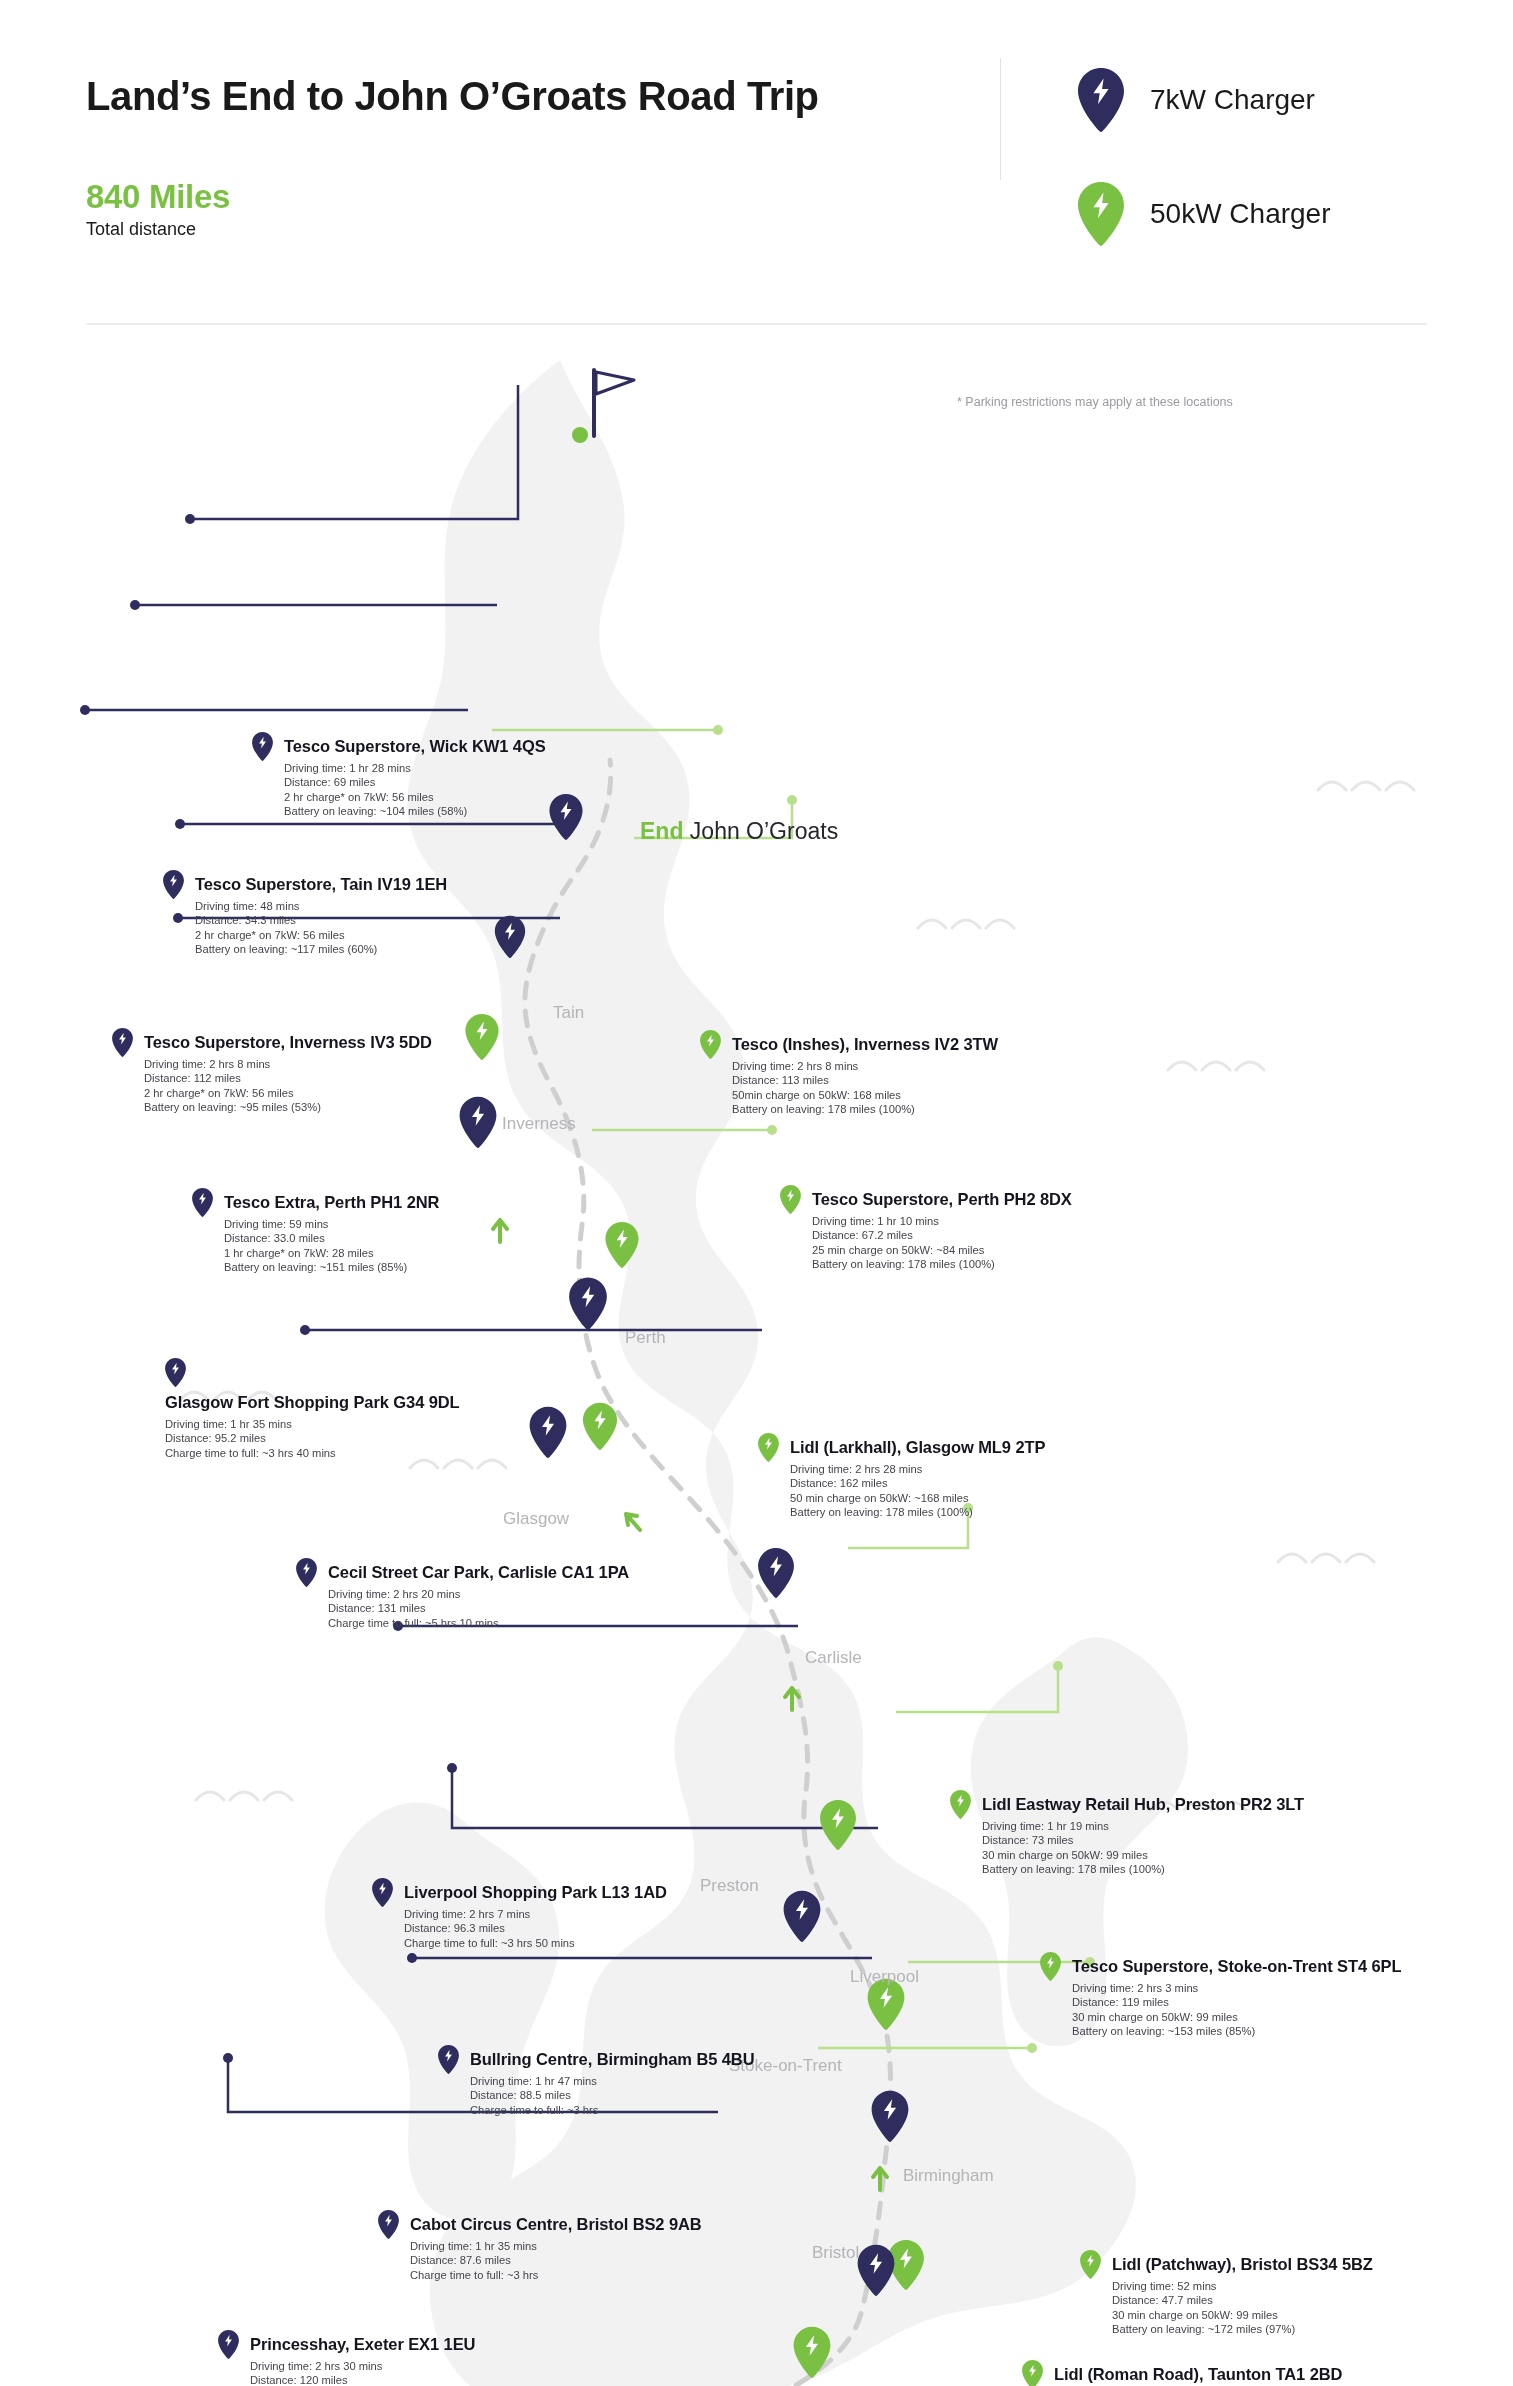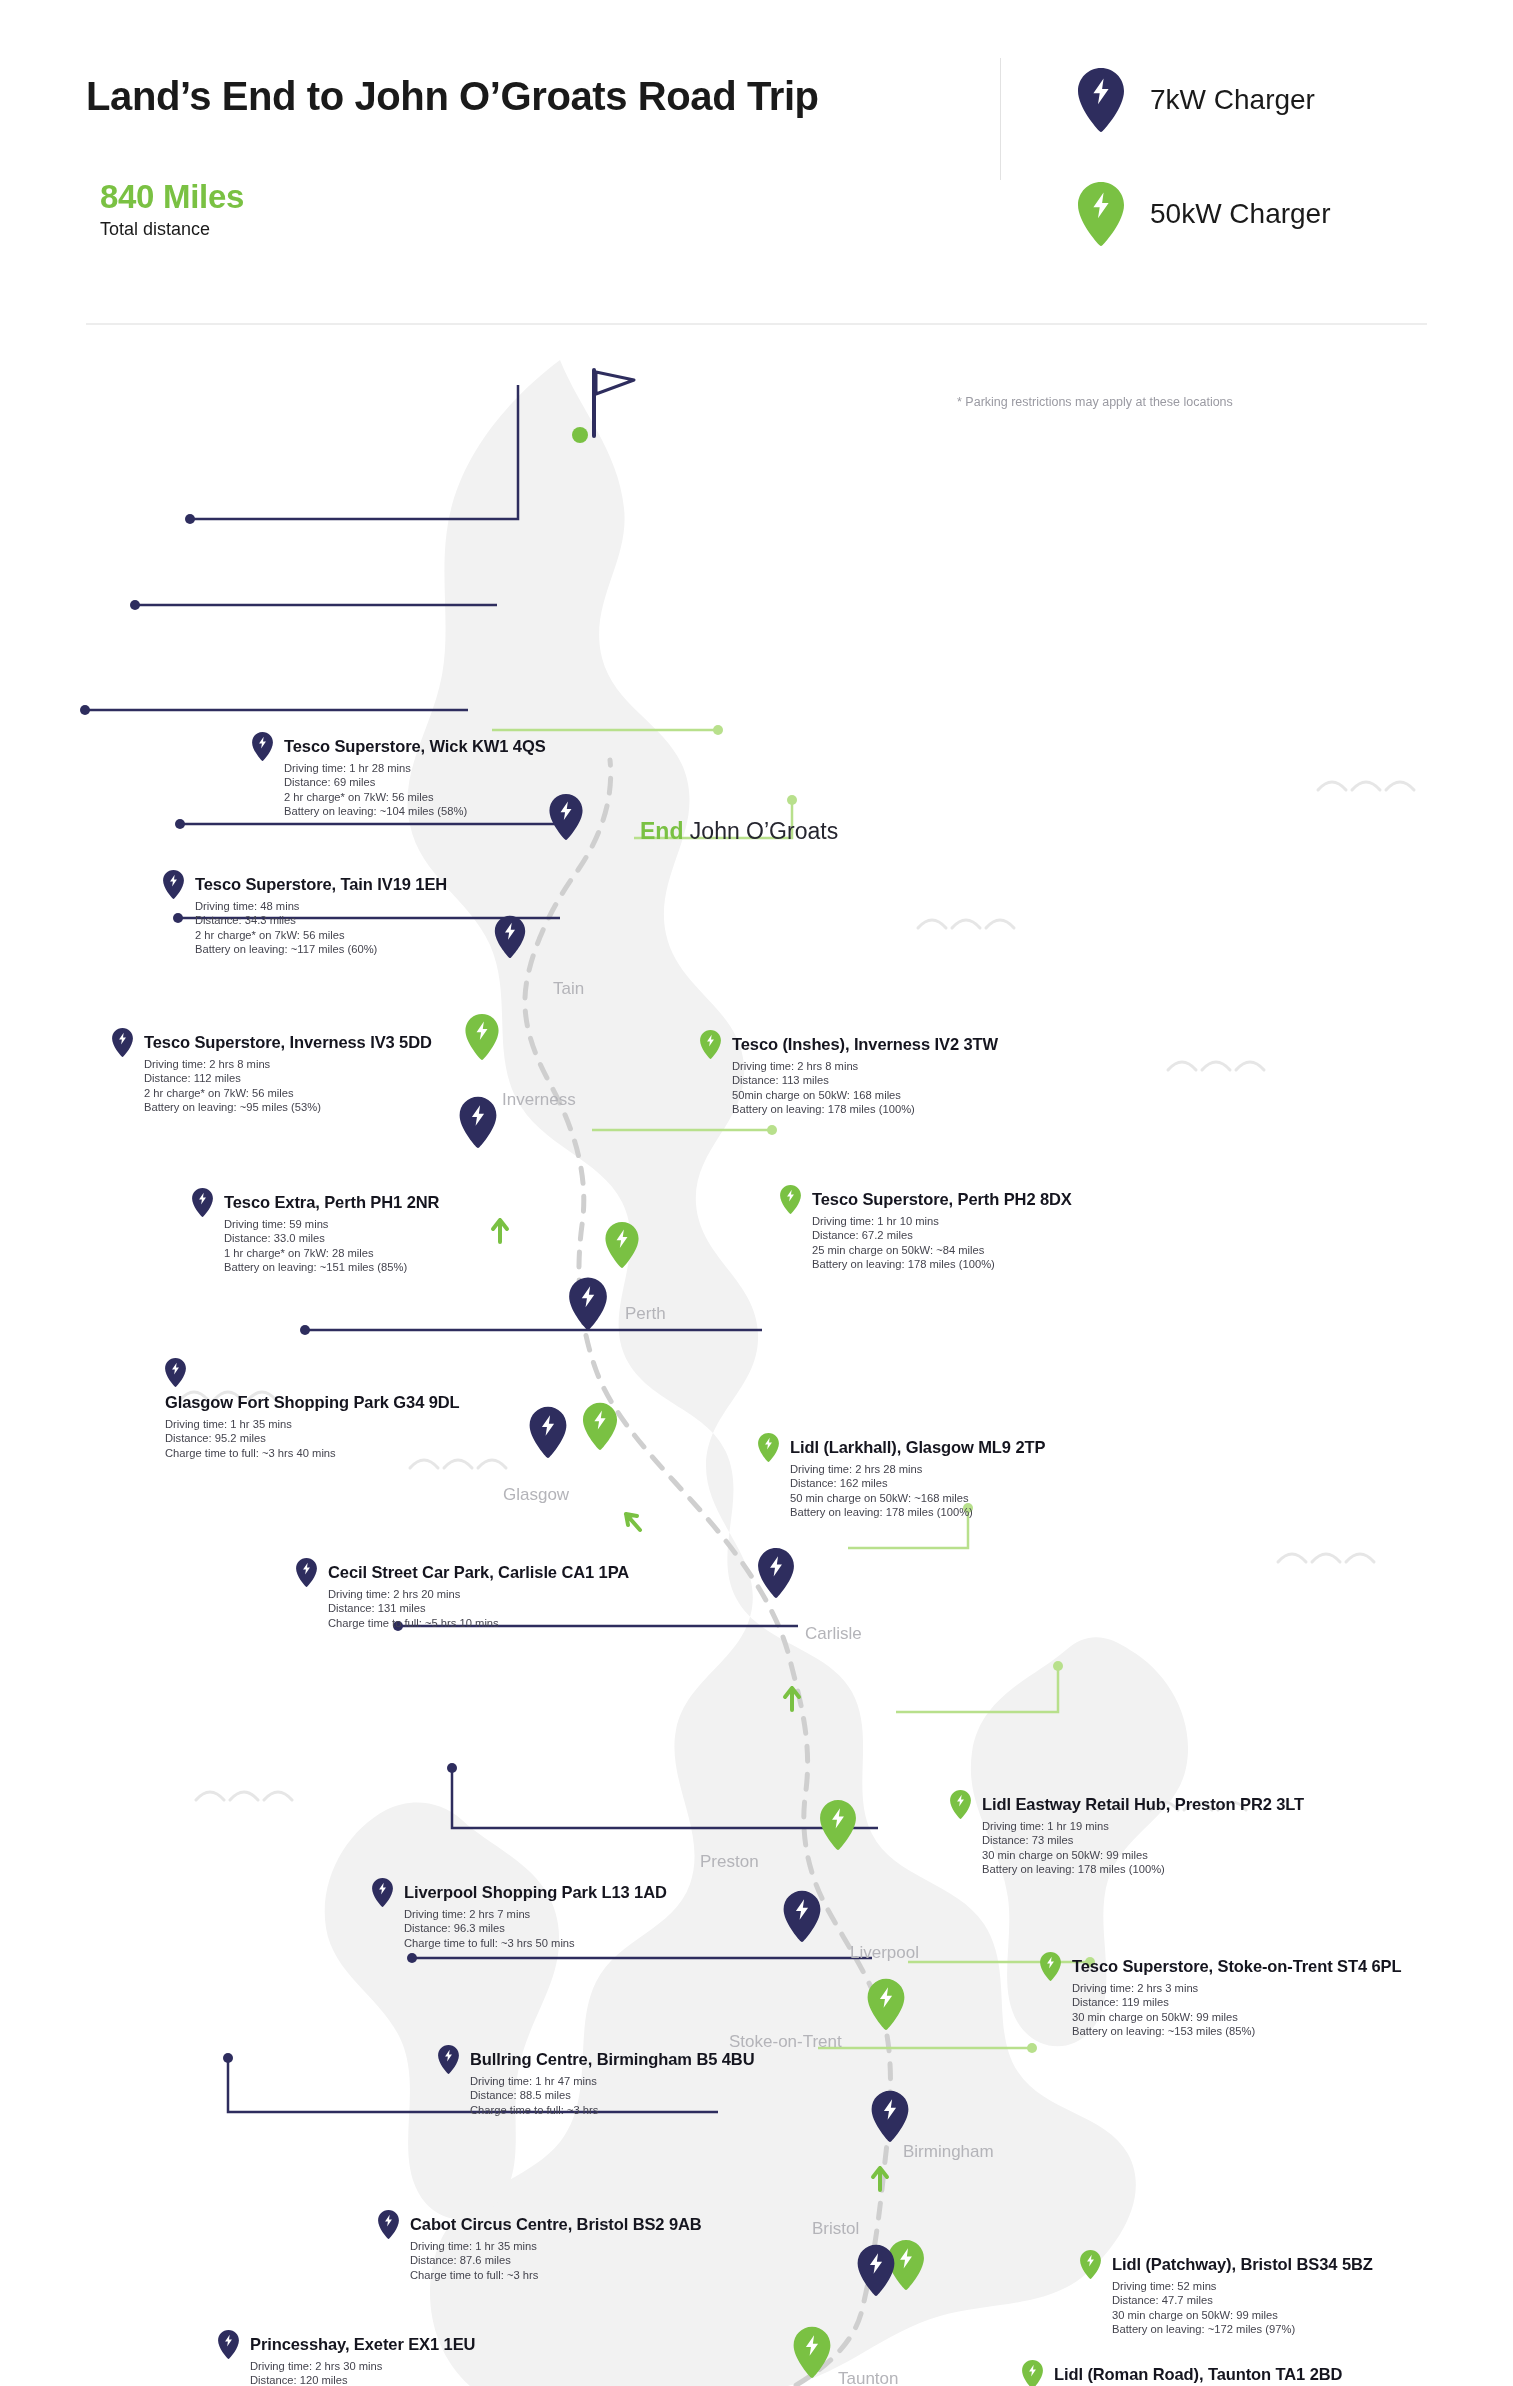--- a/index.html
+++ b/index.html
@@ -24,21 +24,21 @@
   }
   .stat { position: absolute; }
   .stat-value {
     font-size: 33px; font-weight: 700; color: #7ac143;
     letter-spacing: -0.3px; white-space: nowrap;
   }
   .stat-label {
     font-size: 18px; font-weight: 400; color: #1a1a1a;
     margin-top: 3px; white-space: nowrap;
   }
-  #stat-distance { left: 100px; top: 178px; }
+  #stat-distance { left: 86px; top: 178px; }
   #stat-time { left: 349px; top: 178px; }
 
   #header-divider {
     position: absolute; left: 1000px; top: 58px;
     width: 1px; height: 122px; background: #e2e2e2;
   }
 
   .legend-row { position: absolute; display: flex; align-items: center; }
   #legend-7kw  { left: 1078px; top: 68px; }
   #legend-50kw { left: 1078px; top: 182px; }
@@ -75,21 +75,21 @@
   .stop.indent .stop-lines { margin-left: 32px; }
   .stop.indent .stop-head { margin-left: 0; }
   .stop-lines div { white-space: nowrap; }
 
   
   .stop.pin-above .stop-title { margin-top: 6px; }
 
   
   .city-label {
     position: absolute; font-size: 17px; font-weight: 400;
-    color: #b4b4b9; white-space: nowrap;
+    color: #b4b4b9; white-space: nowrap; margin-top: 24px;
   }
 
   
   .endpoint {
     position: absolute; font-size: 23px; white-space: nowrap;
   }
   .endpoint b { color: #7ac143; font-weight: 700; margin-top: 16px; }
   .endpoint span { color: #25252f; font-weight: 400; }
 
   #footnote {

